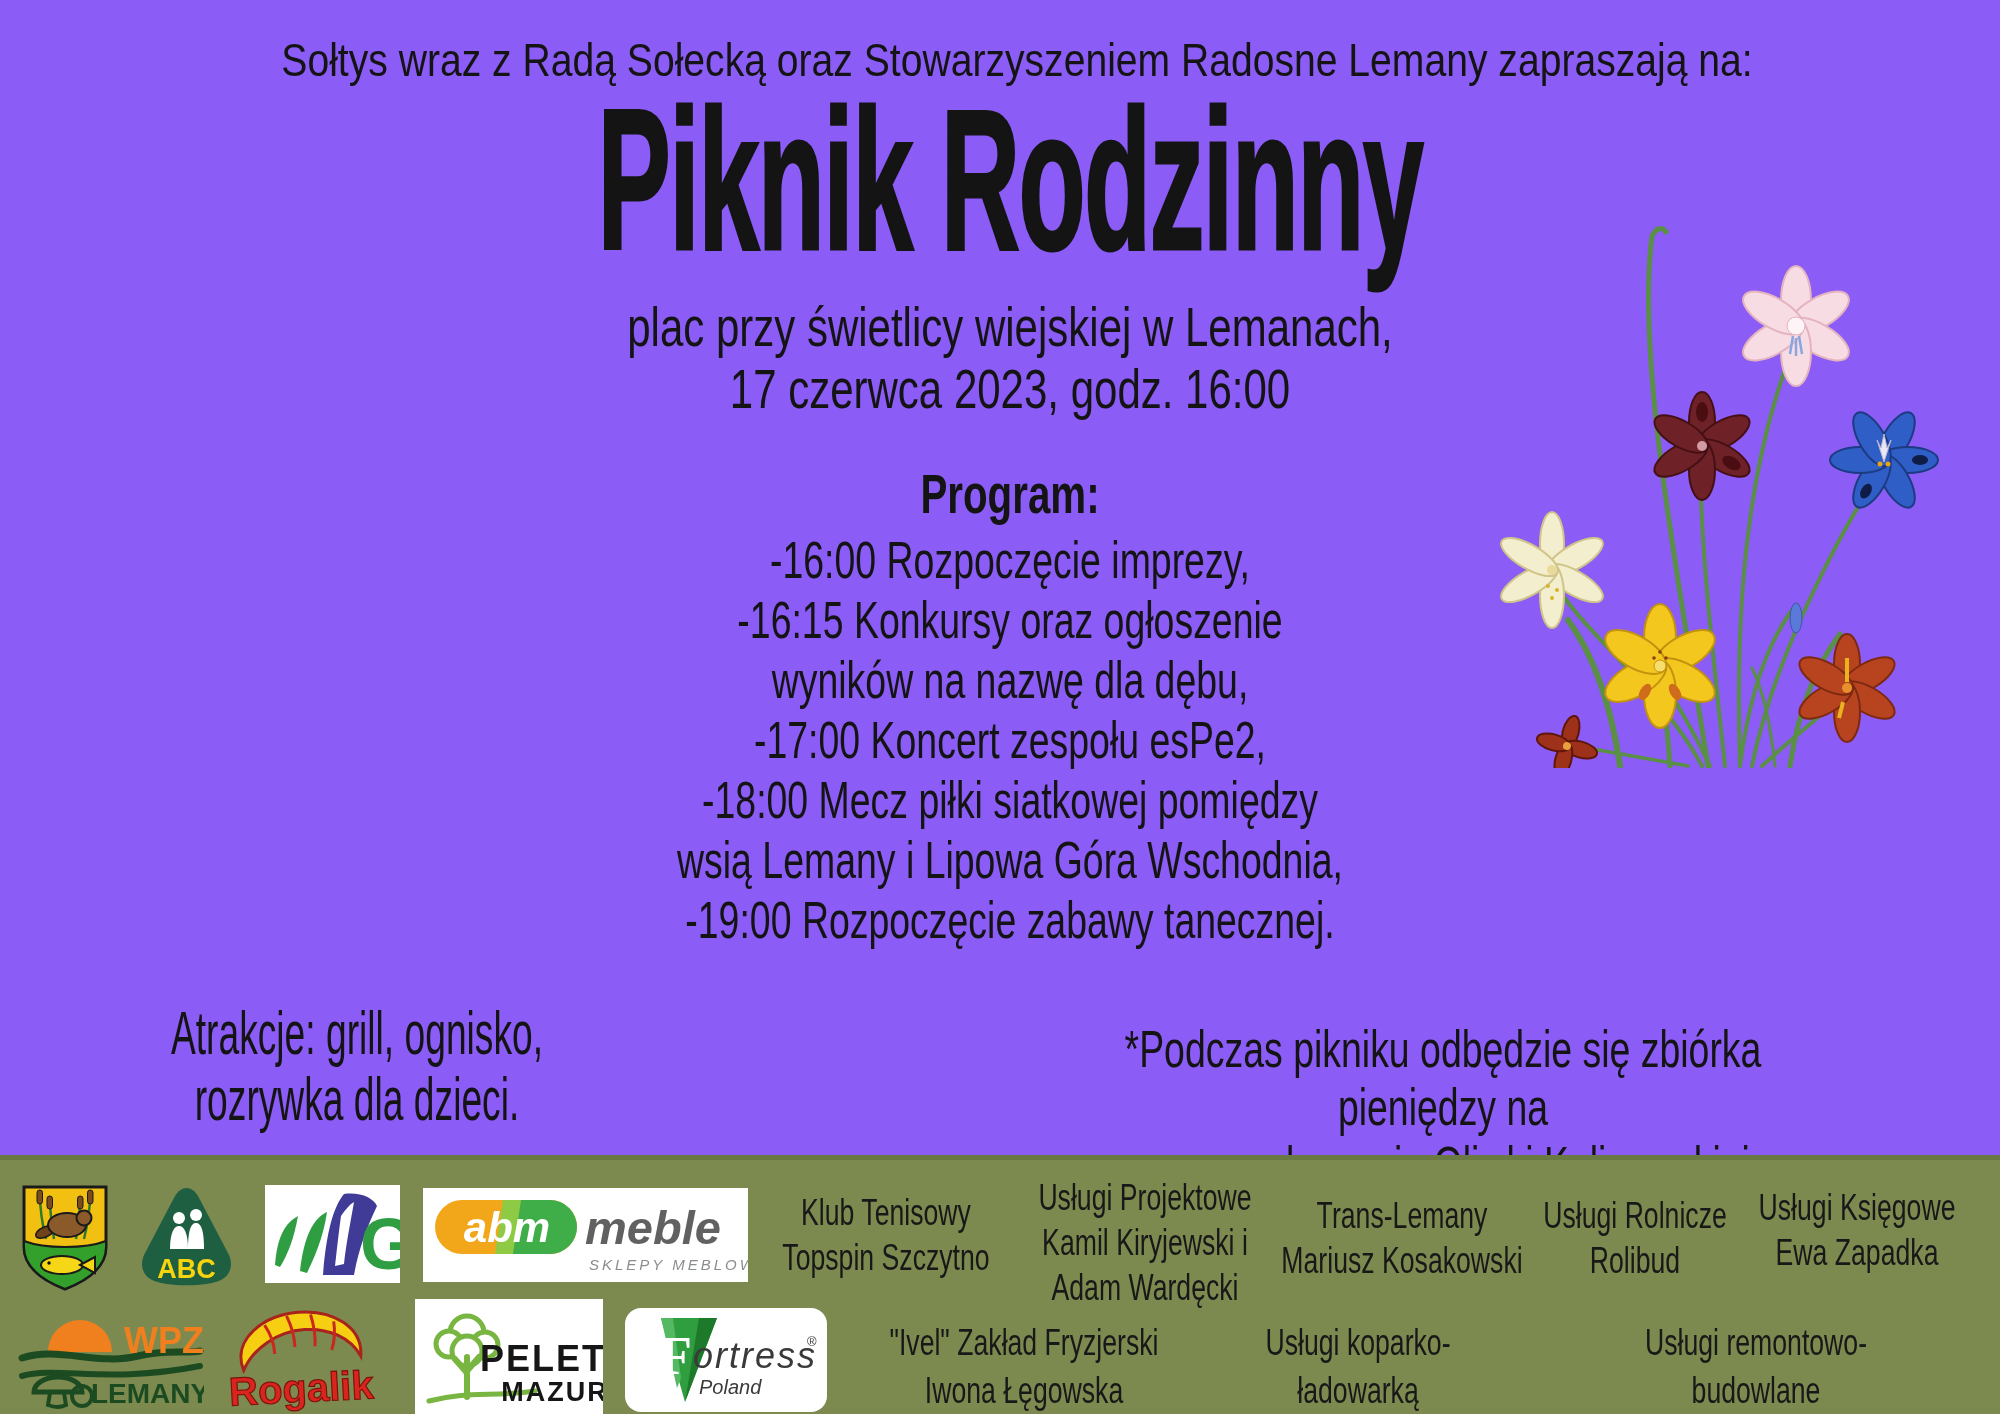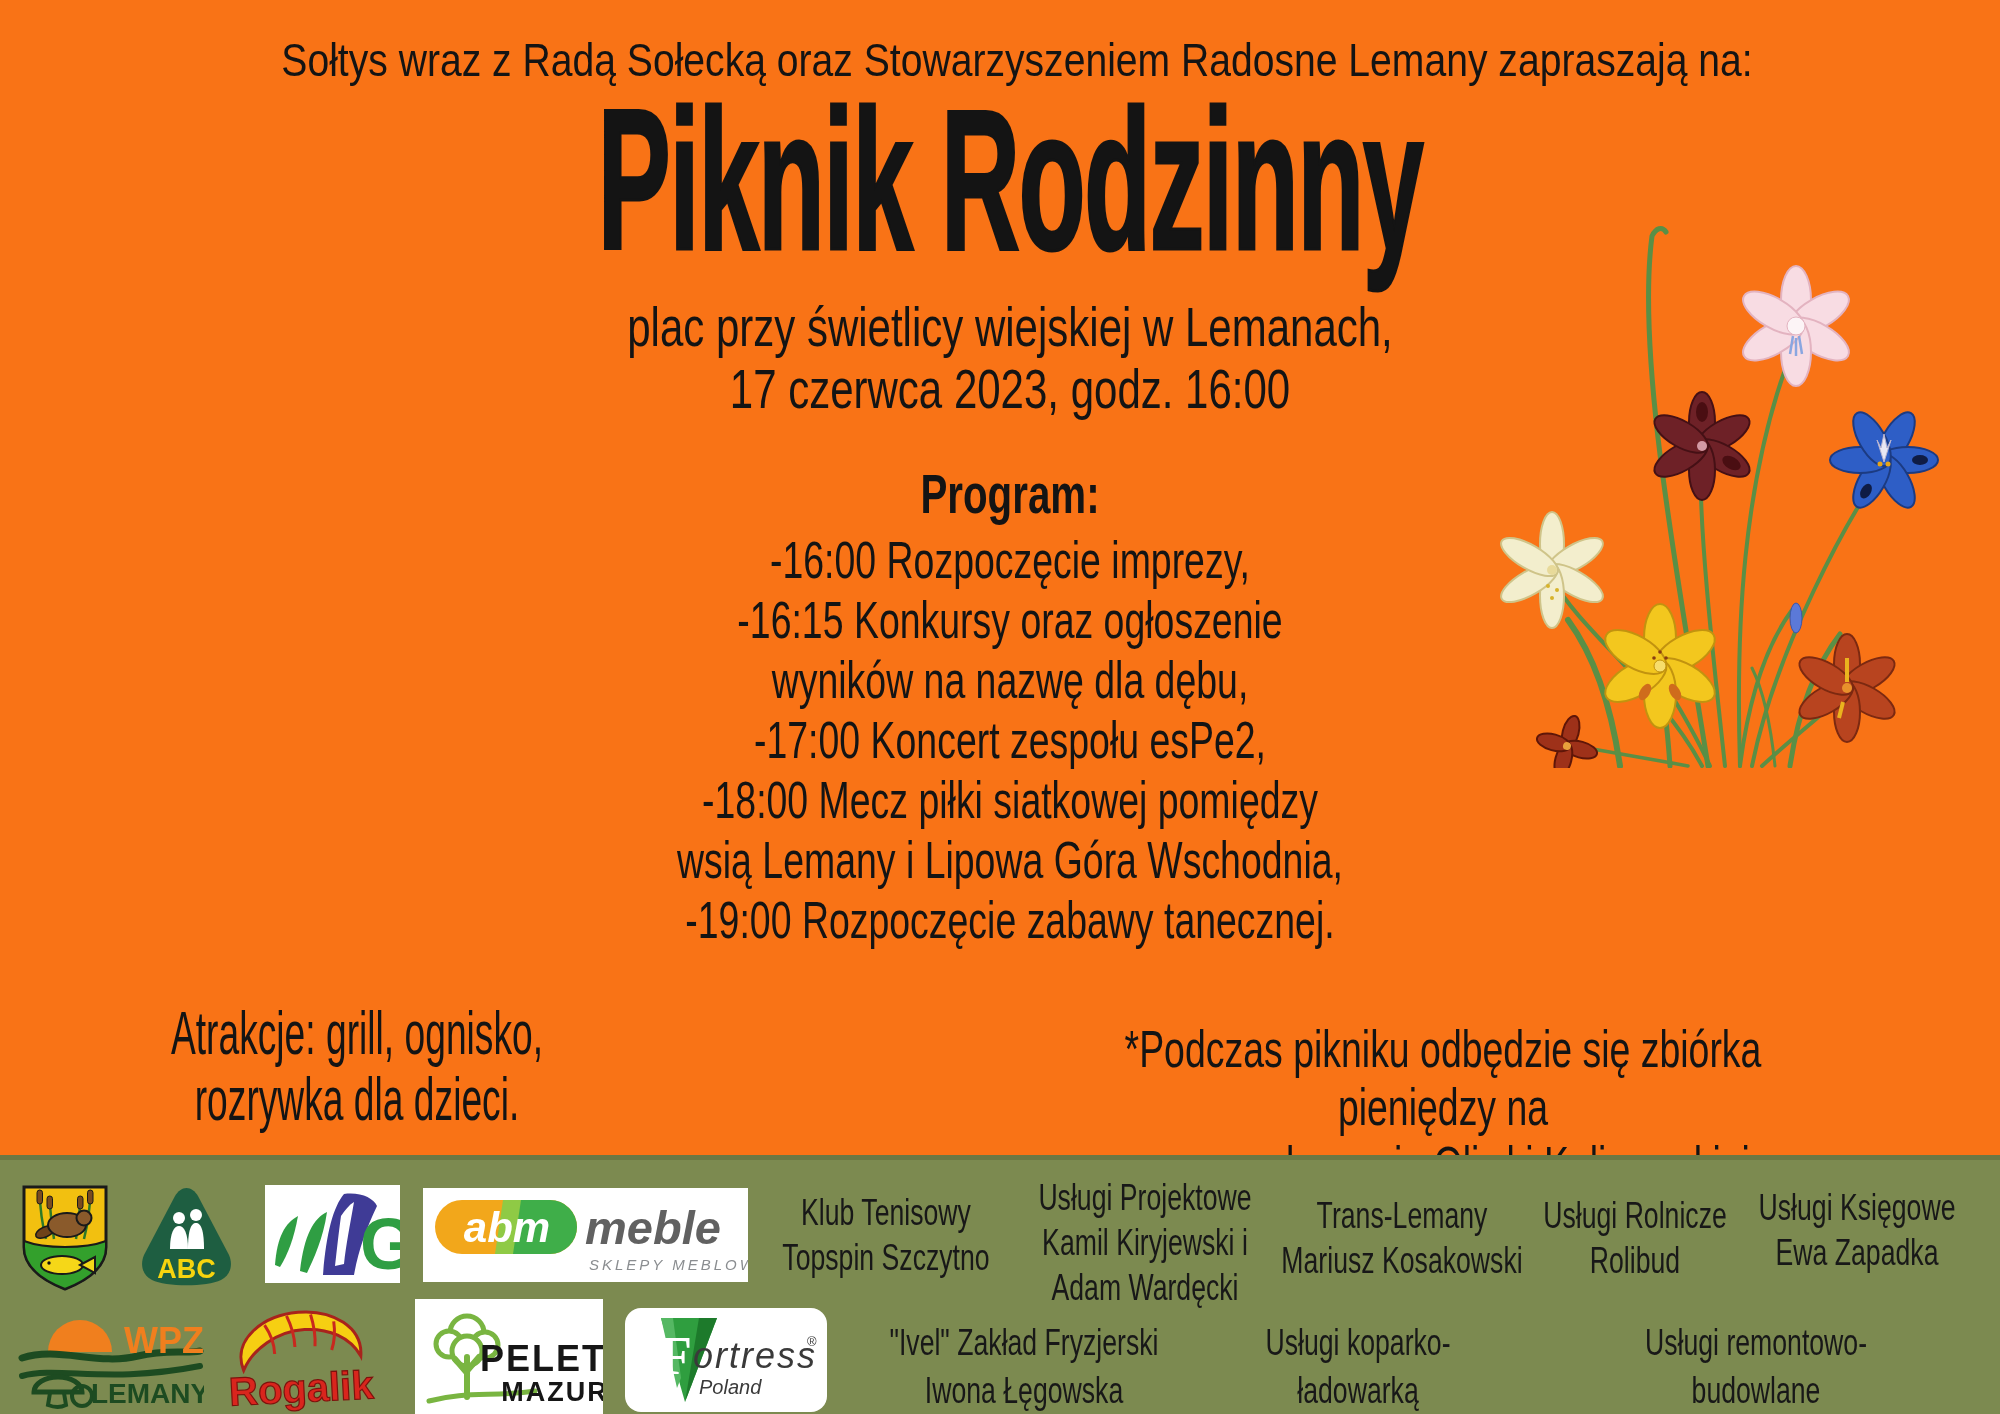--- a/index.html
+++ b/index.html
@@ -1,18 +1,18 @@
 <!DOCTYPE html>
 <html><head>
 <meta charset="utf-8">
 <style>
   html,body{margin:0;padding:0;background:#888;}
   .poster{
     position:relative;width:2000px;height:1414px;overflow:hidden;
-    background:#f97316;color:#141414;
+    background:#8b5cf6;color:#141414;
     font-family:"Liberation Sans",sans-serif;
   }
   .abs{position:absolute;}
   .ctr{text-align:center;}
   
   .cx85{transform:scaleX(.85);transform-origin:50% 50%;}
   .cx75{transform:scaleX(.75);transform-origin:50% 50%;}
   .cx72{transform:scaleX(.72);transform-origin:50% 50%;}
   .cx60{transform:scaleX(.60);transform-origin:50% 50%;}
   .cx55{transform:scaleX(.55);transform-origin:50% 50%;}

